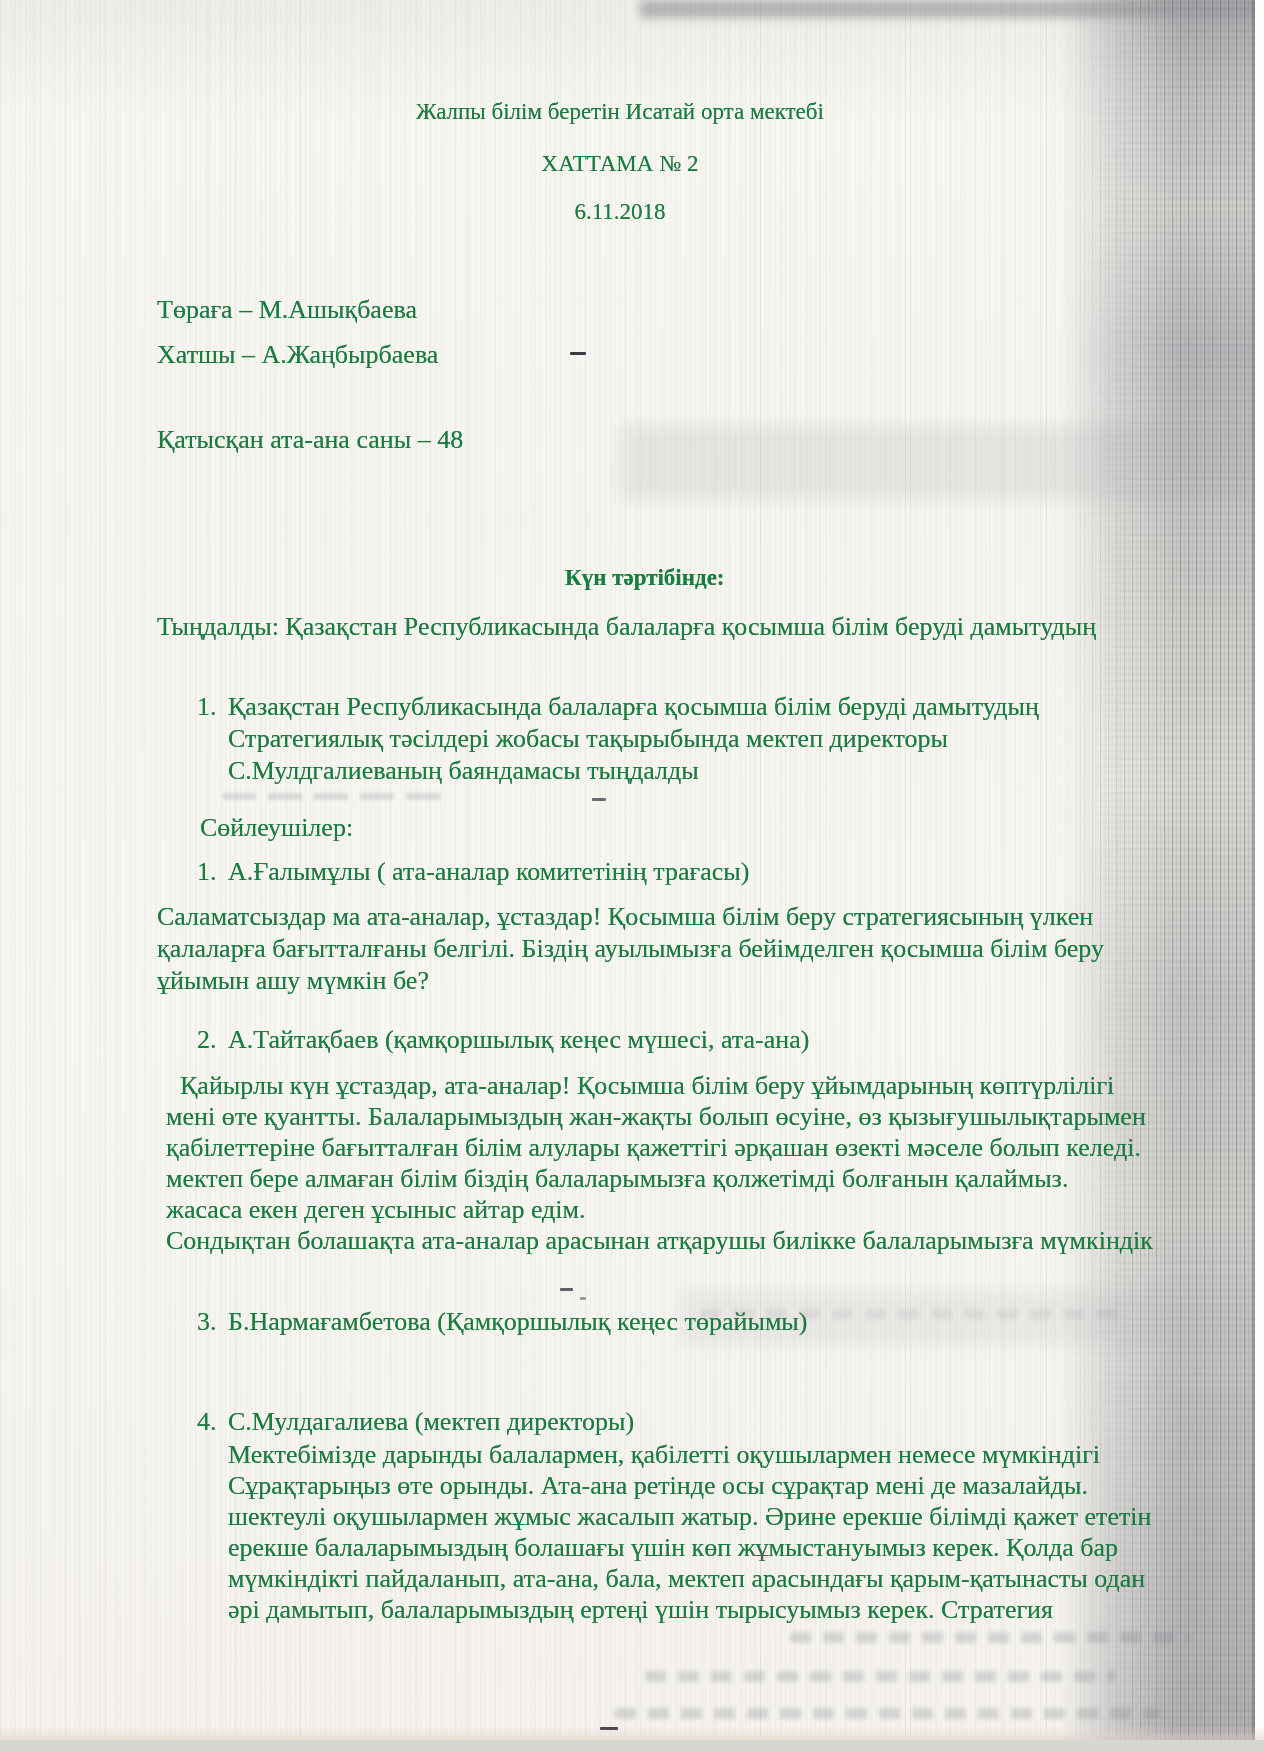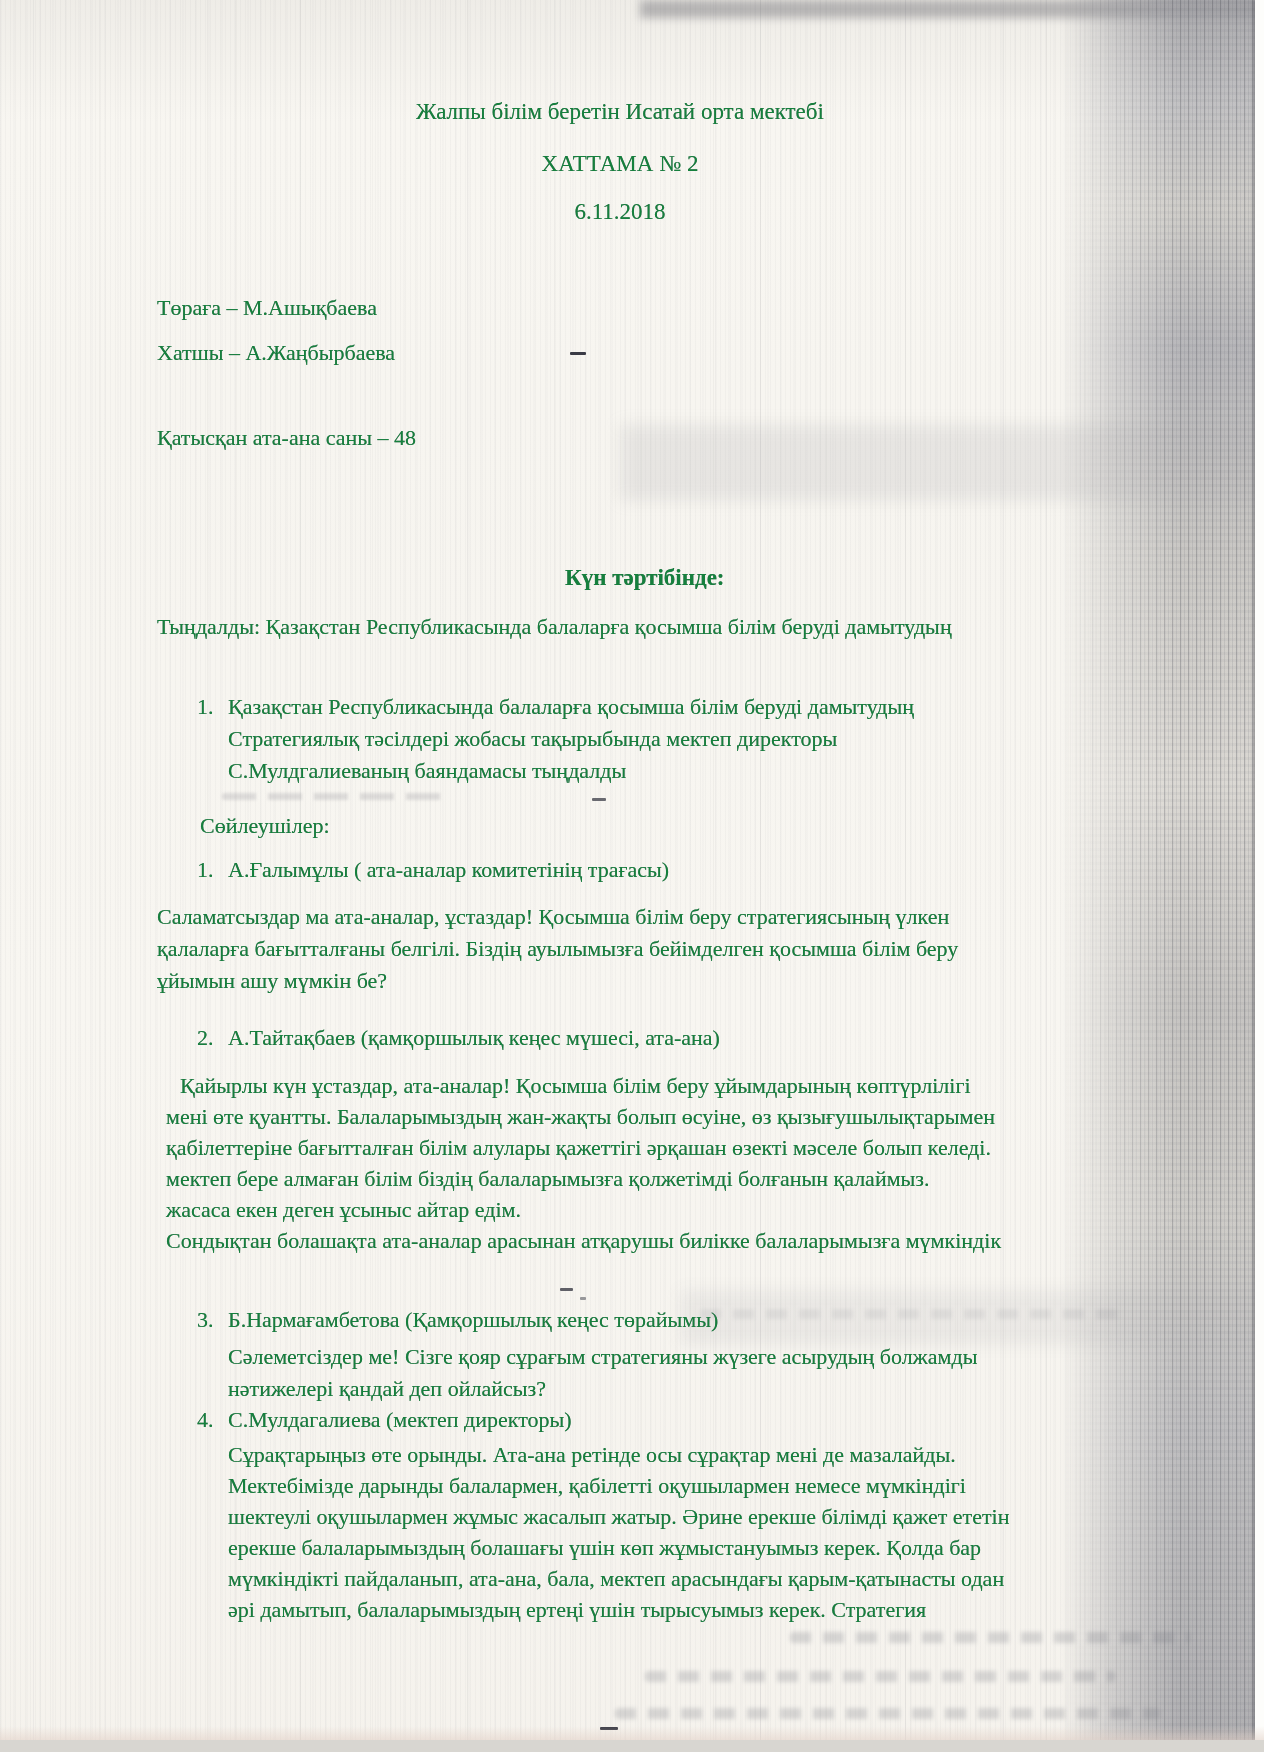--- a/index.html
+++ b/index.html
@@ -37,21 +37,21 @@
   }
   .paper-edge{position:absolute;top:0;right:0;width:9px;height:100%;
     background:#fdfdfb;box-shadow:-2px 0 3px rgba(80,80,86,0.45);pointer-events:none;}
   .bottom-edge{position:absolute;left:0;right:0;bottom:0;height:14px;
     background:linear-gradient(180deg,transparent,rgba(226,208,198,0.55));pointer-events:none;}
 
   
   .tl{position:absolute;white-space:nowrap;}
   .center{left:0;width:1240px;text-align:center;}
   .t1{font-size:23px;}
-  .body-size{font-size:22px;}
+  .body-size{font-size:26px;}
   .bold{font-weight:bold;}
   .ink{text-shadow:0 0 0.6px rgba(43,44,56,0.55);}
   .block{position:absolute;white-space:nowrap;}
   .ln{display:block;}
   .lh32 .ln{line-height:32px;}
   .lh31 .ln{line-height:31px;}
   .item{position:absolute;left:197px;display:flex;align-items:flex-start;white-space:nowrap;}
   .num{display:inline-block;width:31px;flex:0 0 31px;}
   .indent{padding-left:14px;}
 
@@ -143,32 +143,28 @@
     <span class="ln">Сондықтан болашақта ата-аналар арасынан атқарушы билікке балаларымызға мүмкіндік</span>
   </div>
   <div class="dash" style="left:560px;top:1288px;width:13px;opacity:.8"></div>
   <div class="dash" style="left:580px;top:1297px;width:6px;opacity:.5"></div>
 
   <div class="item body-size ink" style="top:1307px">
     <span class="num">3.</span>
     <span>Б.Нармағамбетова (Қамқоршылық кеңес төрайымы)</span>
   </div>
   <div class="ghost" style="left:700px;top:1309px;width:420px;height:10px;opacity:.22"></div>
-  <div class="block body-size ink lh32" style="left:228px;top:1341px">
-    <span class="ln">Сәлеметсіздер ме! Сізге қояр сұрағым стратегияны жүзеге асырудың болжамды</span>
-    <span class="ln">нәтижелері қандай деп ойлайсыз?</span>
-  </div>
 
   <div class="item body-size ink" style="top:1407px">
     <span class="num">4.</span>
     <span>С.Мулдагалиева (мектеп директоры)</span>
   </div>
   <div class="block body-size ink lh31" style="left:228px;top:1439px">
+    <span class="ln">Мектебімізде дарынды балалармен, қабілетті оқушылармен немесе мүмкіндігі</span>
     <span class="ln">Сұрақтарыңыз өте орынды. Ата-ана ретінде осы сұрақтар мені де мазалайды.</span>
-    <span class="ln">Мектебімізде дарынды балалармен, қабілетті оқушылармен немесе мүмкіндігі</span>
     <span class="ln">шектеулі оқушылармен жұмыс жасалып жатыр. Әрине ерекше білімді қажет ететін</span>
     <span class="ln">ерекше балаларымыздың болашағы үшін көп жұмыстануымыз керек. Қолда бар</span>
     <span class="ln">мүмкіндікті пайдаланып, ата-ана, бала, мектеп арасындағы қарым-қатынасты одан</span>
     <span class="ln">әрі дамытып, балаларымыздың ертеңі үшін тырысуымыз керек. Стратегия</span>
   </div>
 
   <div class="ghost" style="left:790px;top:1632px;width:400px;height:11px"></div>
   <div class="ghost" style="left:645px;top:1671px;width:470px;height:11px"></div>
   <div class="ghost" style="left:615px;top:1708px;width:545px;height:11px"></div>
   <div class="dash" style="left:600px;top:1727px;width:18px"></div>

